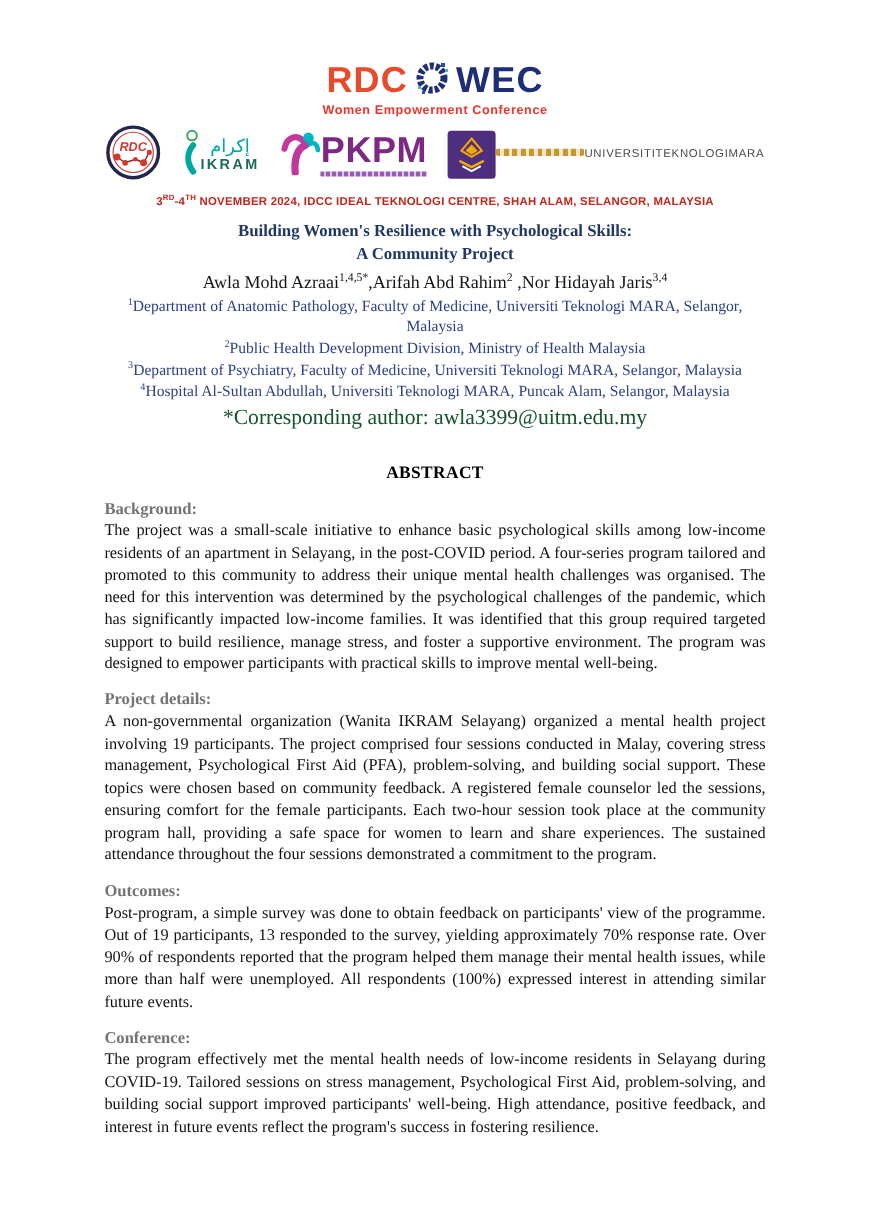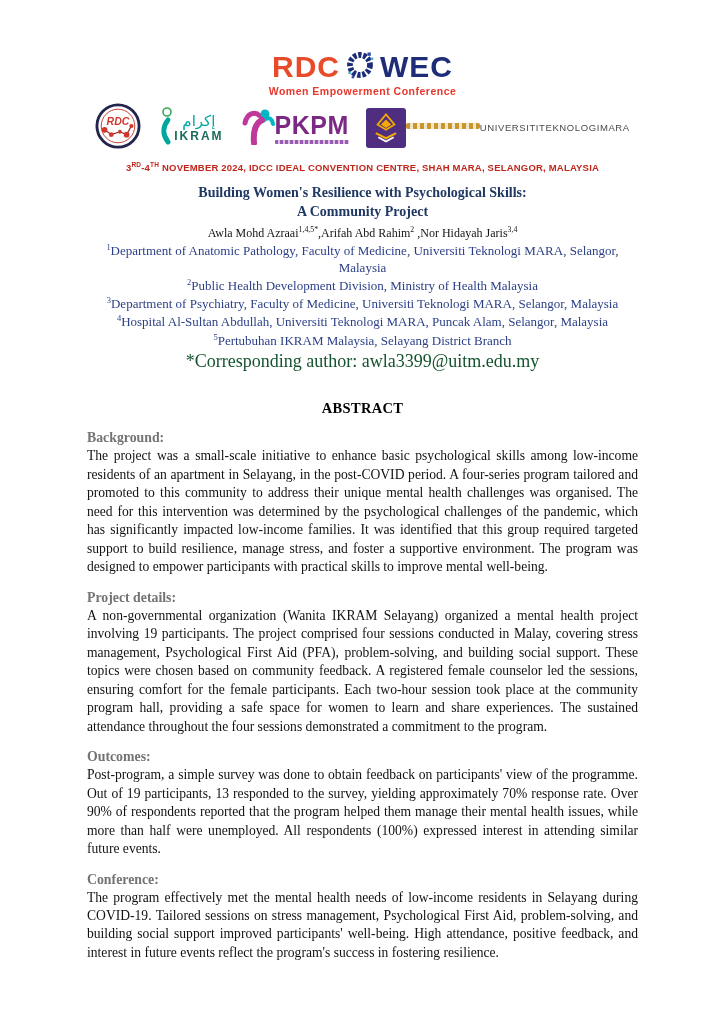--- a/index.html
+++ b/index.html
@@ -23,39 +23,39 @@
   }
 
   
   .logo-row{display:flex;justify-content:center;align-items:center;gap:17px;margin-top:7px;height:48px;}
   .logo-block{display:flex;align-items:center;gap:0;}
   .ikram-col{display:flex;flex-direction:column;align-items:center;line-height:1;}
   .ikram-arabic{font-family:"DejaVu Sans",sans-serif;font-size:15px;color:#00A79D;}
   .ikram-name{font-family:"Liberation Sans",sans-serif;font-weight:bold;font-size:12px;
     color:#1C6B5A;letter-spacing:2px;margin-top:1px;}
   .pkpm-col{display:flex;flex-direction:column;line-height:1;}
-  .pkpm-name{font-family:"Liberation Sans",sans-serif;font-weight:bold;font-size:25px;color:#7B2982;letter-spacing:0.5px;}
+  .pkpm-name{font-family:"Liberation Sans",sans-serif;font-weight:bold;font-size:30px;color:#7B2982;letter-spacing:0.5px;}
   .pkpm-strip{height:4px;margin-top:2px;background:repeating-linear-gradient(90deg,#9b59b6 0 3px,#d8c3e0 3px 5px);border-radius:1px;}
   .uitm-crest{width:40px;height:40px;background:#4F2D7F;border-radius:3px;display:flex;align-items:center;justify-content:center;}
   .uitm-col{display:flex;flex-direction:row;line-height:1.05;}
   .uitm-jawi{height:6px;width:74px;margin-bottom:2px;
     background:repeating-linear-gradient(90deg,#C9962B 0 4px,rgba(201,150,43,.25) 4px 7px);border-radius:2px;}
   .uitm-line{font-family:"Liberation Sans",sans-serif;font-size:9.5px;color:#4a4a4a;letter-spacing:0.6px;}
 
   
   .banner{
     text-align:center;font-family:"Liberation Sans",sans-serif;font-weight:bold;
     font-size:9.5px;color:#C0261C;margin-top:9px;letter-spacing:0.2px;
   }
   .banner sup{font-size:6.5px;}
 
   
   .paper-title{margin-top:11px;text-align:center;font-weight:bold;font-size:14px;
     color:#203864;line-height:1.35;}
-  .authors{text-align:center;font-size:12px;margin-top:3px;color:#141414;}
+  .authors{text-align:center;font-size:15px;margin-top:3px;color:#141414;}
   .authors sup,.affil sup{font-size:0.65em;}
   .affils{text-align:center;font-size:13px;color:#2B3F87;line-height:1.3;margin-top:1px;}
   .corresponding{text-align:center;font-size:18px;color:#14532d;line-height:1.3;}
 
   
   .abstract-title{text-align:center;font-weight:bold;font-size:14.5px;color:#000;
     margin-top:27px;letter-spacing:0.3px;}
   .section{margin-top:13px;}
   .section-heading{font-weight:bold;font-size:13.8px;color:#737373;}
   .section-body{font-size:13.6px;text-align:justify;line-height:1.36;margin-top:1px;color:#111;}
@@ -135,35 +135,34 @@
       </span>
       <span class="uitm-col">
         <span class="uitm-jawi"></span>
         <span class="uitm-line">UNIVERSITI</span>
         <span class="uitm-line">TEKNOLOGI</span>
         <span class="uitm-line">MARA</span>
       </span>
     </span>
   </div>
 
-  <div class="banner"><span>3</span><sup>RD</sup><span>-4</span><sup>TH</sup><span> NOVEMBER 2024, IDCC IDEAL CONVENTION CENTRE, SHAH MARA, SELANGOR, MALAYSIA</span></div>
+  <div class="banner"><span>3</span><sup>RD</sup><span>-4</span><sup>TH</sup><span> NOVEMBER 2024, IDCC IDEAL TEKNOLOGI CENTRE, SHAH ALAM, SELANGOR, MALAYSIA</span></div>
 
   <div class="paper-title">
     <div>Building Women's Resilience with Psychological Skills:</div>
     <div>A Community Project</div>
   </div>
 
   <div class="authors"><span>Awla Mohd Azraai</span><sup>1,4,5*</sup><span>,Arifah Abd Rahim</span><sup>2</sup><span> ,Nor Hidayah Jaris</span><sup>3,4</sup></div>
 
   <div class="affils">
     <div class="affil"><sup>1</sup><span>Department of Anatomic Pathology, Faculty of Medicine, Universiti Teknologi MARA, Selangor, Malaysia</span></div>
     <div class="affil"><sup>2</sup><span>Public Health Development Division, Ministry of Health Malaysia</span></div>
     <div class="affil"><sup>3</sup><span>Department of Psychiatry, Faculty of Medicine, Universiti Teknologi MARA, Selangor, Malaysia</span></div>
     <div class="affil"><sup>4</sup><span>Hospital Al-Sultan Abdullah, Universiti Teknologi MARA, Puncak Alam, Selangor, Malaysia</span></div>
-    <div class="affil"><sup>5</sup><span>Pertubuhan IKRAM Malaysia, Selayang District Branch</span></div>
     <div class="corresponding">*Corresponding author: awla3399@uitm.edu.my</div>
   </div>
 
   <div class="abstract-title">ABSTRACT</div>
 
   <div class="section">
     <div class="section-heading">Background:</div>
     <div class="section-body">The project was a small-scale initiative to enhance basic psychological skills among low-income residents of an apartment in Selayang, in the post-COVID period. A four-series program tailored and promoted to this community to address their unique mental health challenges was organised. The need for this intervention was determined by the psychological challenges of the pandemic, which has significantly impacted low-income families. It was identified that this group required targeted support to build resilience, manage stress, and foster a supportive environment. The program was designed to empower participants with practical skills to improve mental well-being.</div>
   </div>
 

